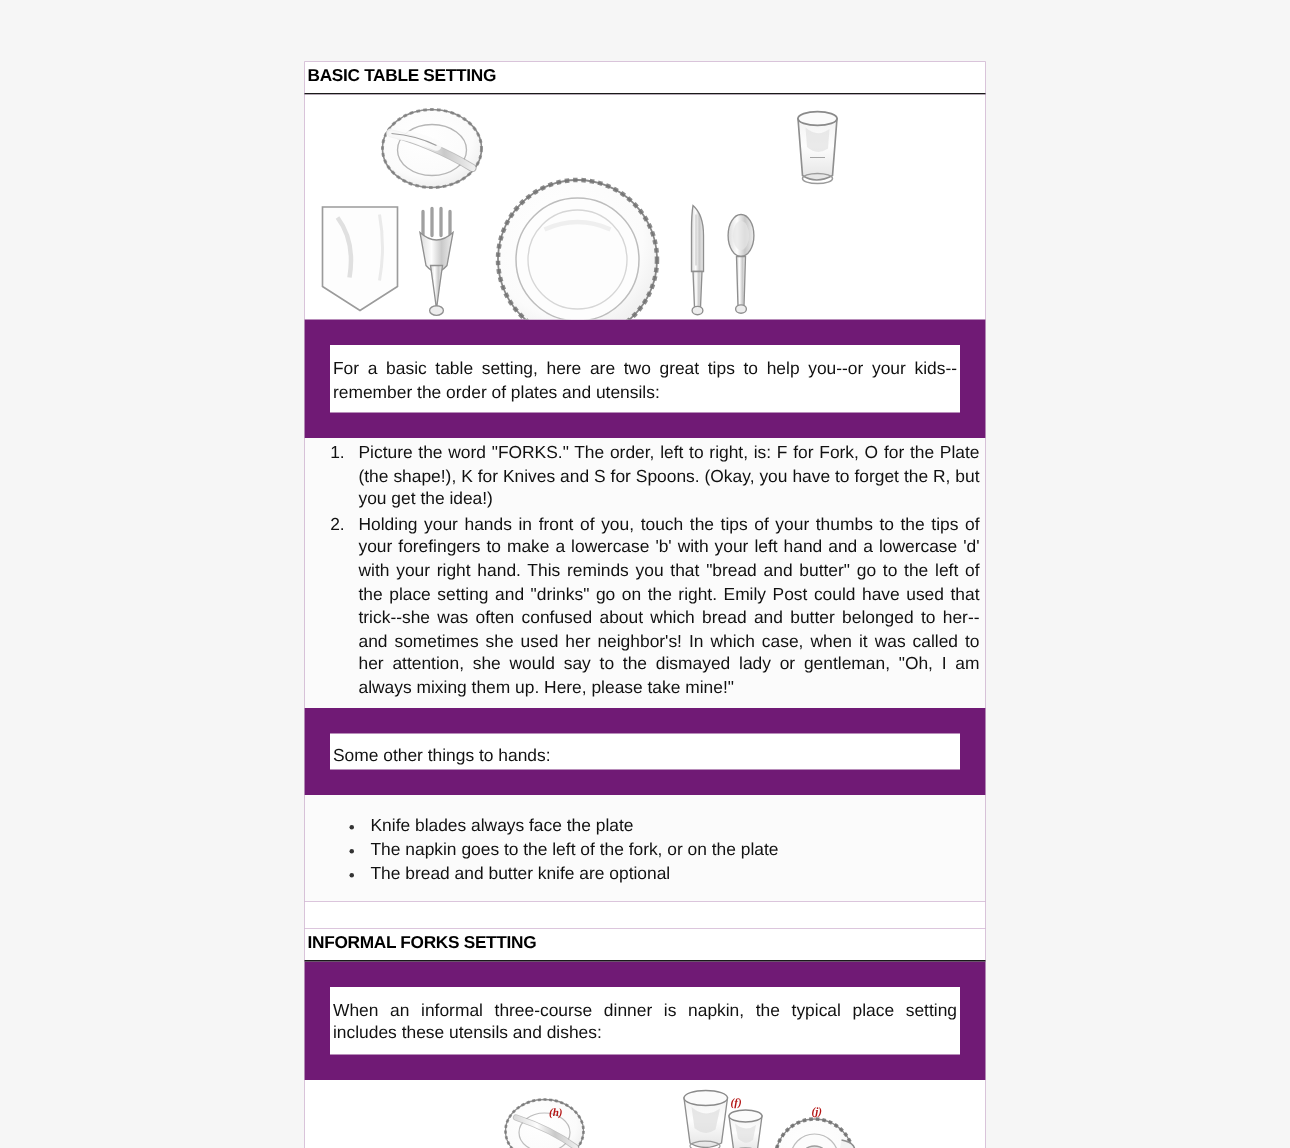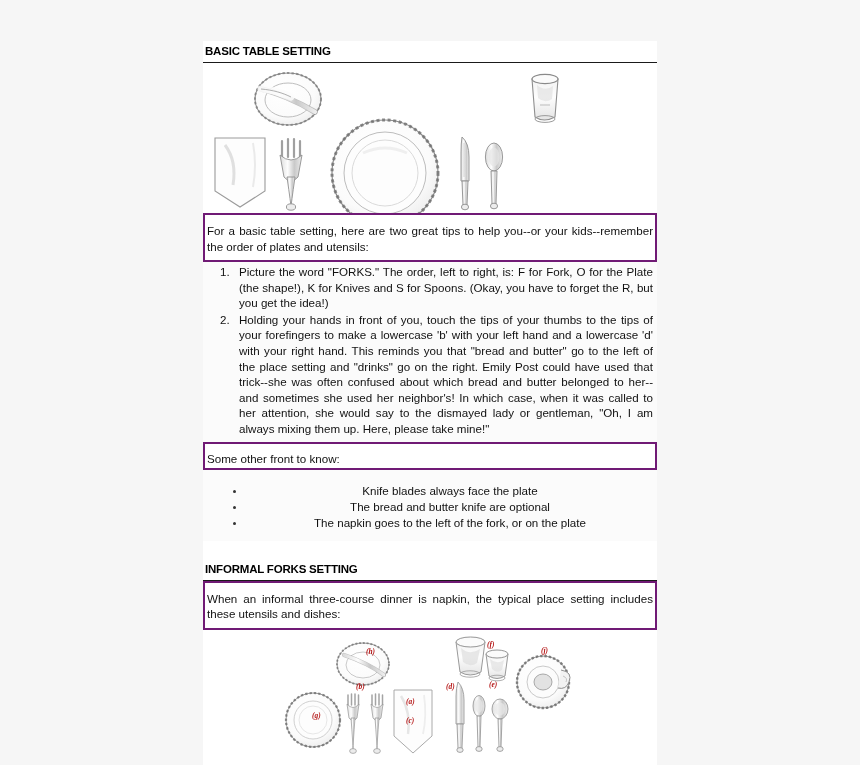--- a/index.html
+++ b/index.html
@@ -28,21 +28,21 @@
     padding: 4px 2px 5px 2px;
     border-bottom: 1.4px solid #1a1a1a;
     margin: 0;
     background: #ffffff;
   }
   .para {
     font-size: 11.6px;
     line-height: 15.5px;
     color: #111;
     text-align: justify;
-    margin: 2px;
+    margin: 17px;
     padding: 8px 2px 6px 2px;
     background: #ffffff;
   }
   .para.tight {
     padding-top: 7px;
     padding-bottom: 2px;
   }
   .figure-wrap {
     background: #ffffff;
     padding: 2px 0 0 0;
@@ -65,21 +65,21 @@
     margin: 0;
     padding: 7px 4px 9px 44px;
     font-size: 11.6px;
     line-height: 16.2px;
     color: #111;
     background: #fbfbfb;
     list-style: none;
   }
   ul.bullets > li {
     position: relative;
-    text-align: center;
+    text-align: left;
   }
   ul.bullets > li::before {
     content: "";
     position: absolute;
     left: -14px;
     top: 7px;
     width: 3px;
     height: 3px;
     border-radius: 50%;
     background: #333;
@@ -190,28 +190,28 @@
     </svg>
   </div>
 
   <p class="para">For a basic table setting, here are two great tips to help you--or your kids--remember the order of plates and utensils:</p>
 
   <ol class="numbered">
     <li>Picture the word "FORKS." The order, left to right, is: F for Fork, O for the Plate (the shape!), K for Knives and S for Spoons. (Okay, you have to forget the R, but you get the idea!)</li>
     <li>Holding your hands in front of you, touch the tips of your thumbs to the tips of your forefingers to make a lowercase 'b' with your left hand and a lowercase 'd' with your right hand. This reminds you that "bread and butter" go to the left of the place setting and "drinks" go on the right. Emily Post could have used that trick--she was often confused about which bread and butter belonged to her--and sometimes she used her neighbor's! In which case, when it was called to her attention, she would say to the dismayed lady or gentleman, "Oh, I am always mixing them up. Here, please take mine!"</li>
   </ol>
 
-  <p class="para tight">Some other front to know:</p>
+  <p class="para tight">Some other things to hands:</p>
 
   <div class="band"></div>
 
   <ul class="bullets">
     <li>Knife blades always face the plate</li>
+    <li>The napkin goes to the left of the fork, or on the plate</li>
     <li>The bread and butter knife are optional</li>
-    <li>The napkin goes to the left of the fork, or on the plate</li>
   </ul>
 
   <div class="spacer-lg"></div>
 
   <h2 class="section-heading">INFORMAL FORKS SETTING</h2>
 
   <p class="para">When an informal three-course dinner is napkin, the typical place setting includes these utensils and dishes:</p>
 
   <div class="figure-wrap">
     <svg width="454" height="136" viewBox="0 0 300 136">

